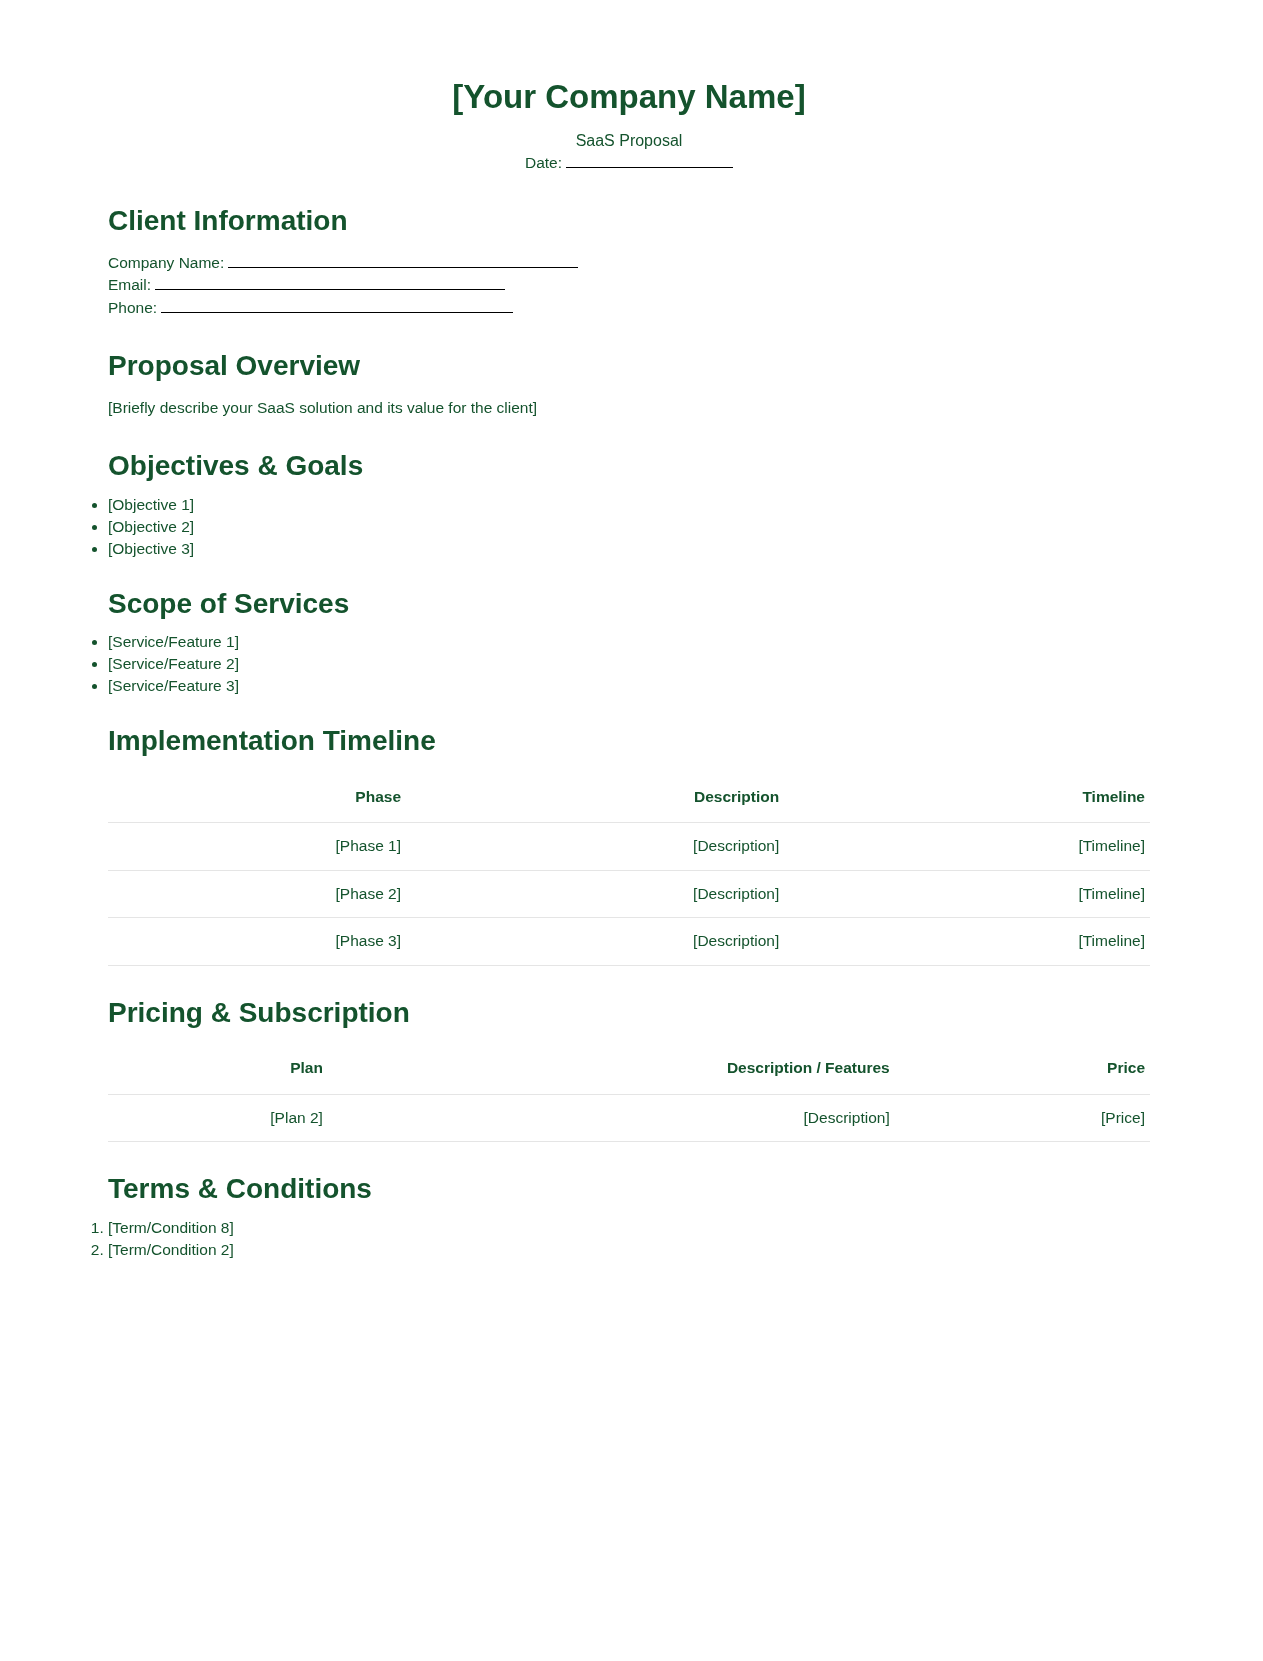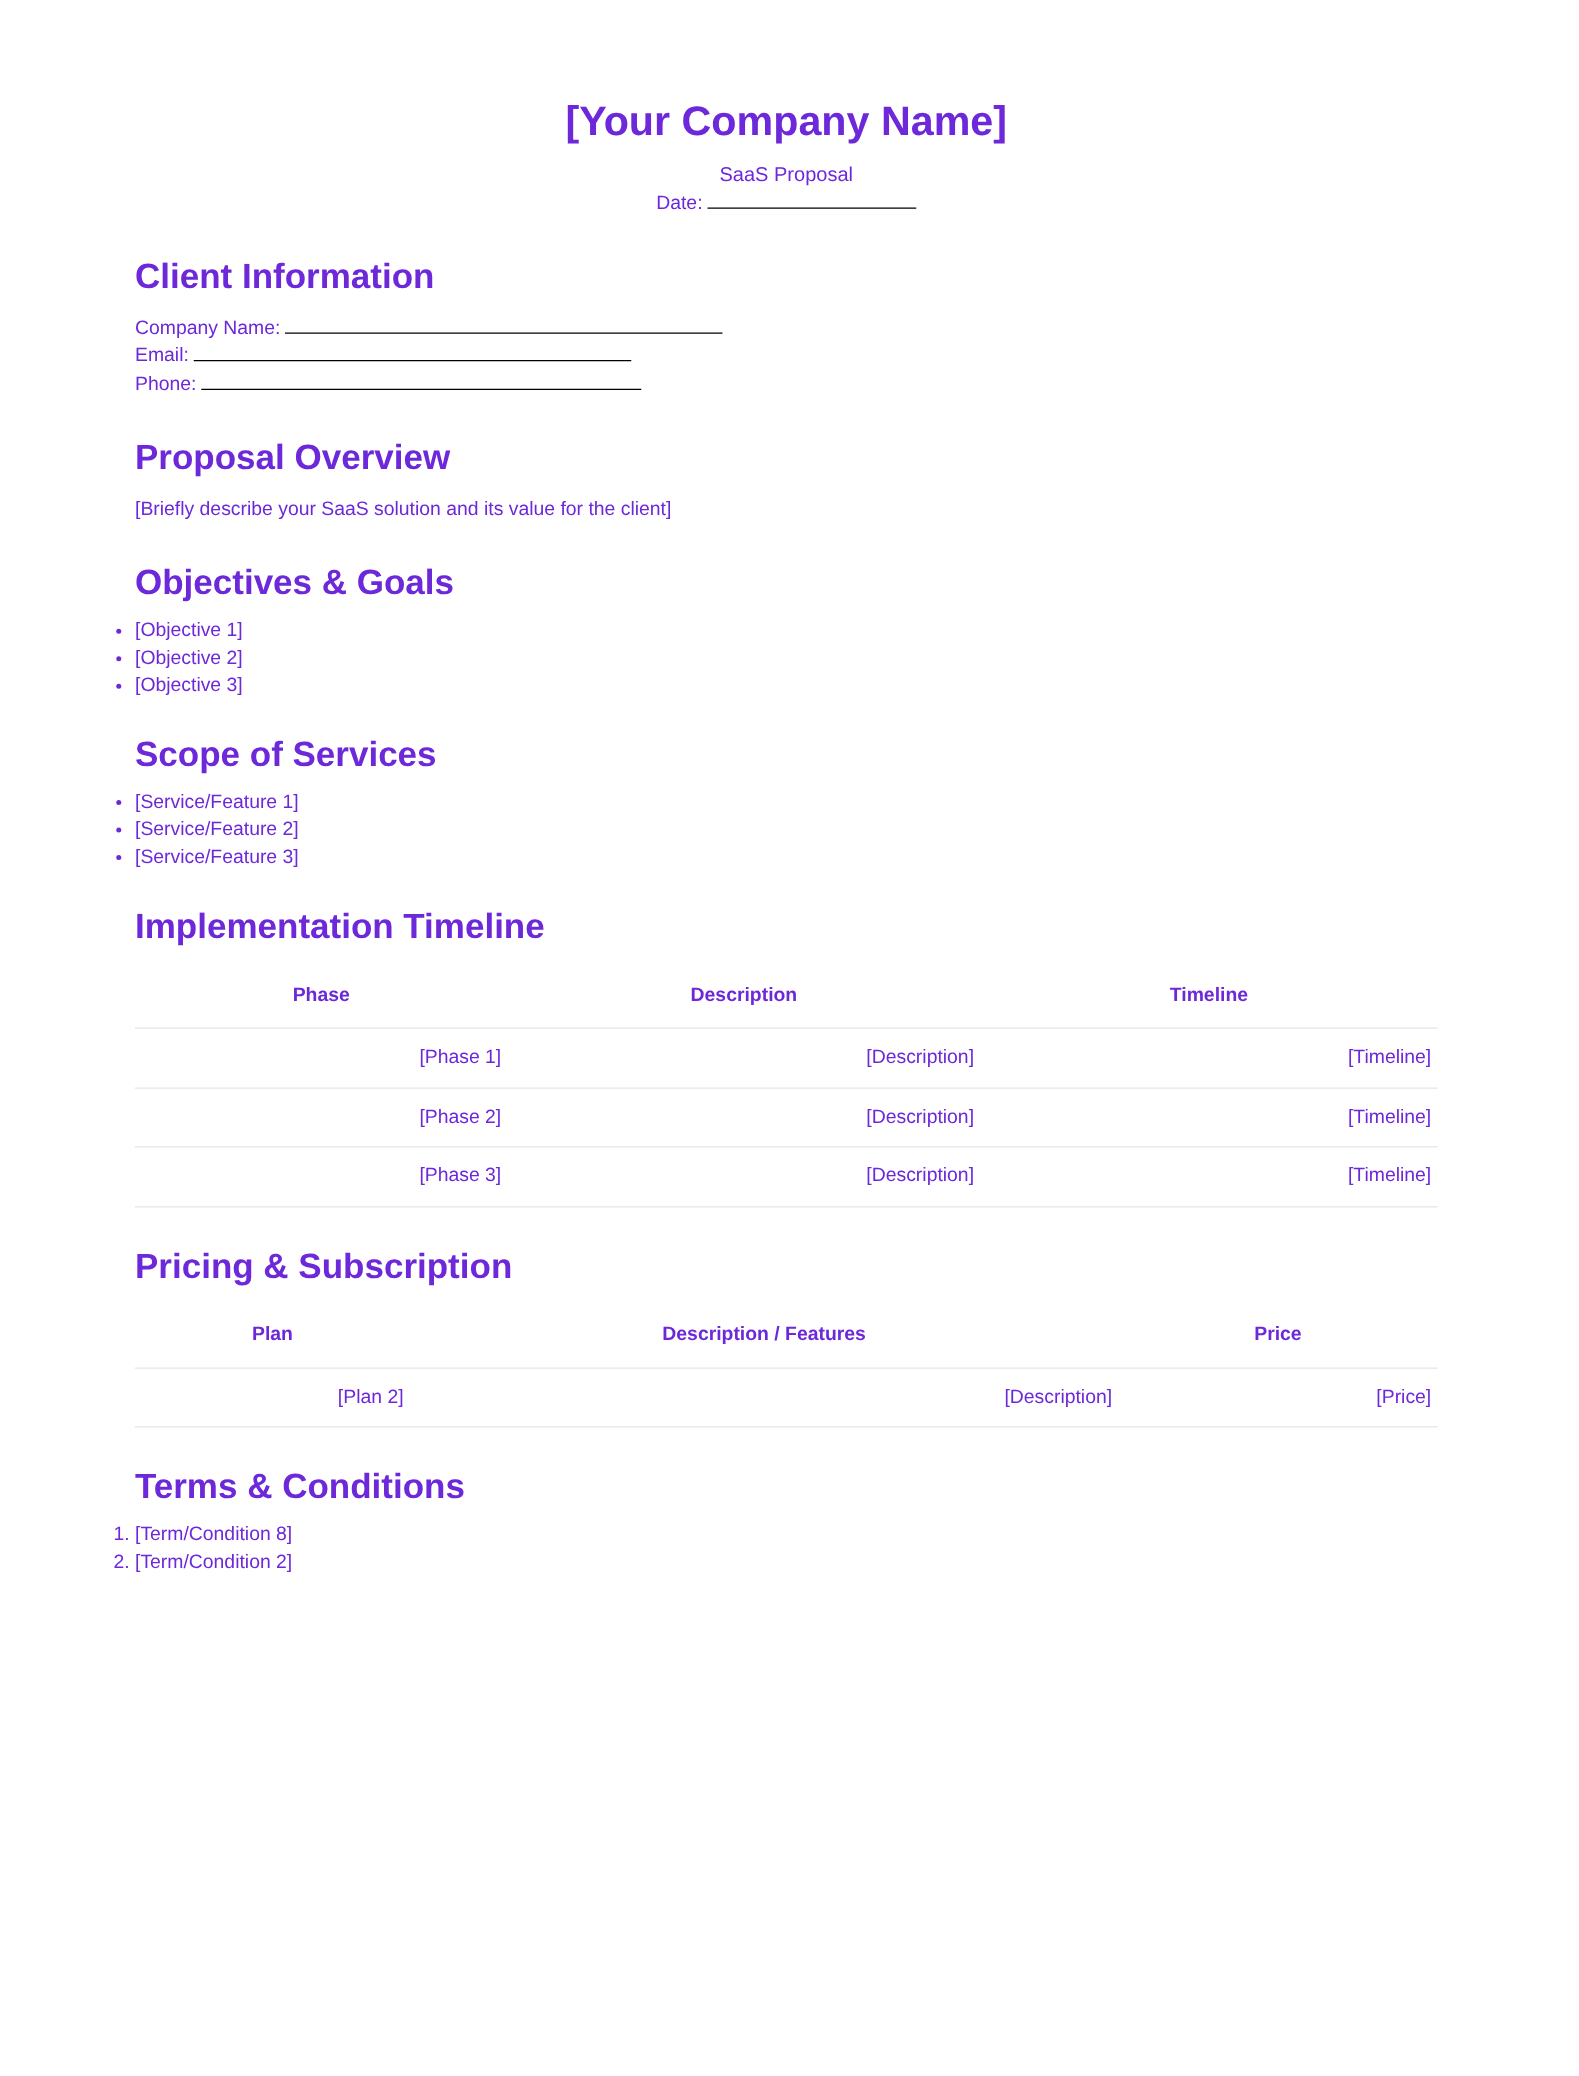--- a/index.html
+++ b/index.html
@@ -2,21 +2,21 @@
 <html><head>
 <meta charset="utf-8">
 <style>
   html, body { margin: 0; padding: 0; background: #ffffff; }
   .page {
     width: 1263px;
     min-height: 1661px;
     box-sizing: border-box;
     padding: 78px 113px 60px 108px;
     background: #ffffff;
-    color: #6d28d9;
+    color: #14532d;
     font-family: "Liberation Sans", sans-serif;
     font-size: 15.5px;
     line-height: 1.45;
   }
   h1.doc-title {
     font-size: 33px;
     line-height: 1.15;
     font-weight: bold;
     text-align: center;
     margin: 0 0 14px 0;
@@ -62,21 +62,21 @@
   ul.doc-list li, ol.doc-list li { margin: 0 0 6px 0; line-height: 16px; }
   ol.doc-list { padding-left: 20px; margin-left: -20px; }
   table.doc-table {
     width: 100%;
     border-collapse: collapse;
     margin: 12px 0 10px 0;
     table-layout: fixed;
   }
   table.doc-table th {
     font-weight: bold;
-    text-align: center;
+    text-align: right;
     font-size: 15.5px;
     padding: 14px 5px;
     border-bottom: 1px solid #e5e5e5;
   }
   table.doc-table td {
     text-align: right;
     font-size: 15.5px;
     padding: 12px 5px;
     border-bottom: 1px solid #e5e5e5;
   }

